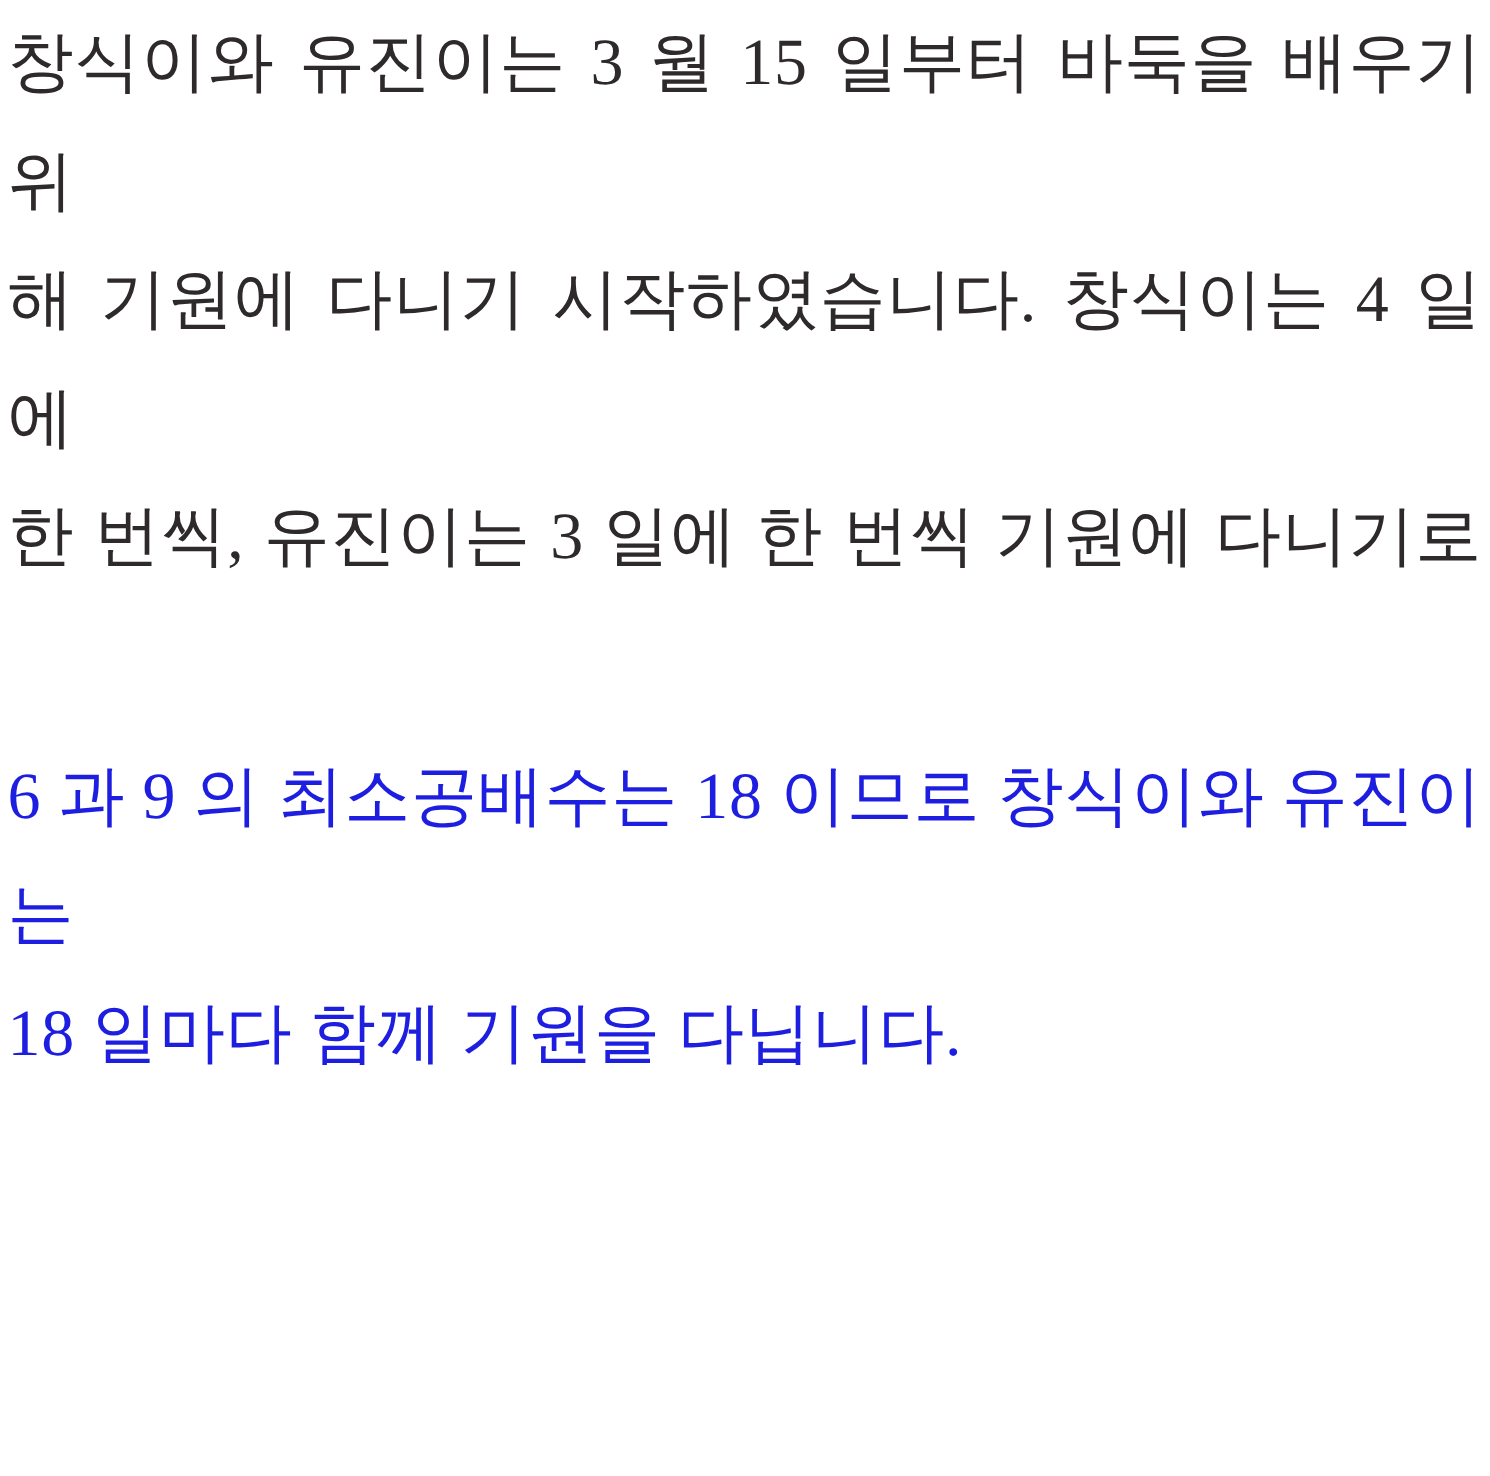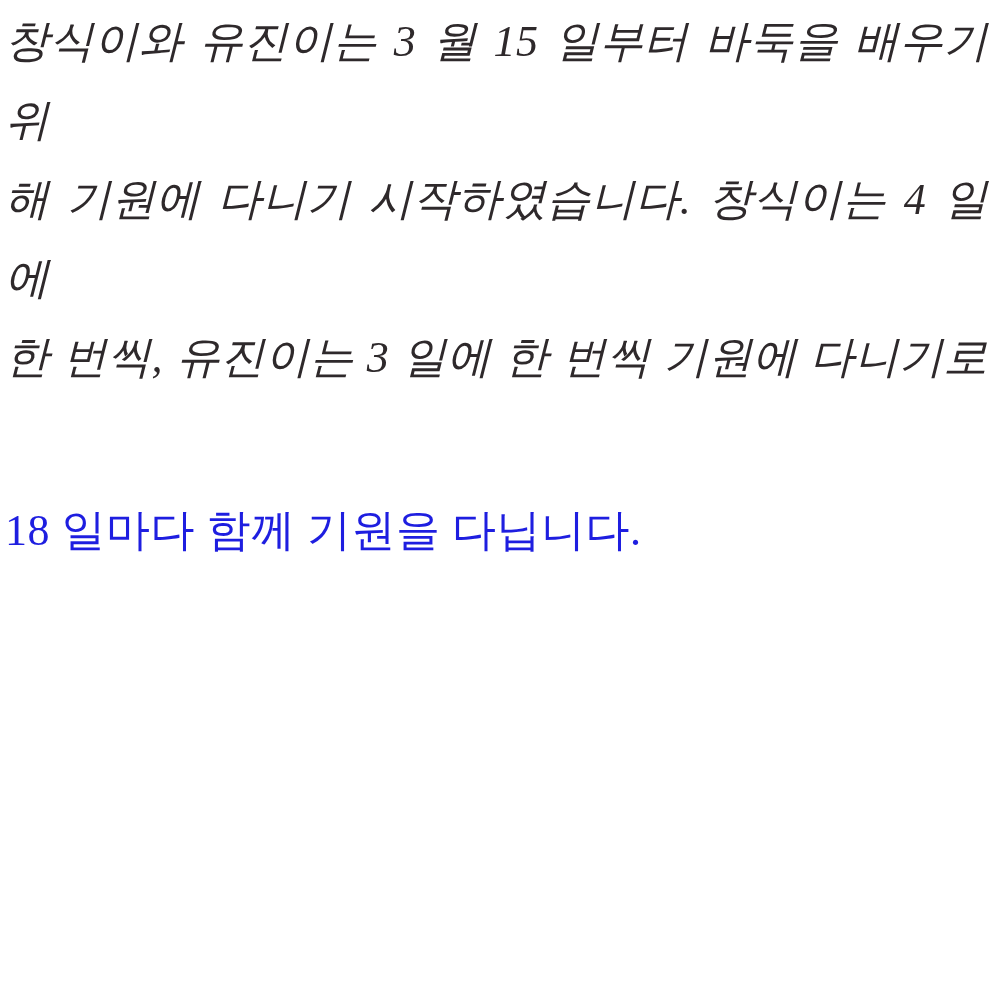--- a/index.html
+++ b/index.html
@@ -15,21 +15,20 @@
     overflow: hidden;
     box-sizing: border-box;
     padding: 2px 5px 0 5px;
     font-family: "Liberation Serif", "DejaVu Serif", serif;
     font-size: 44px;
     line-height: 79px;
     letter-spacing: 0.5px;
   }
   .problem-block {
     color: #2e292b;
-    font-style: italic;
   }
   .solution-block {
     margin-top: 94px;
     color: #1e1ee0;
   }
   .text-line {
     white-space: pre-wrap;
   }
   .just {
     text-align: justify;
@@ -41,17 +40,18 @@
 
 <div class="page">
 
   <div class="problem-block">
     <div class="text-line just">창식이와 유진이는 3 월 15 일부터 바둑을 배우기 위</div>
     <div class="text-line just">해 기원에 다니기 시작하였습니다. 창식이는 4 일에</div>
     <div class="text-line just">한 번씩, 유진이는 3 일에 한 번씩 기원에 다니기로</div>
   </div>
 
   <div class="solution-block">
+    <div class="text-line just">6 과 9 의 최소공배수는 18 이므로 창식이와 유진이는</div>
     <div class="text-line">18 일마다 함께 기원을 다닙니다.</div>
 
   </div>
 
 </div>
 
 </body></html>

